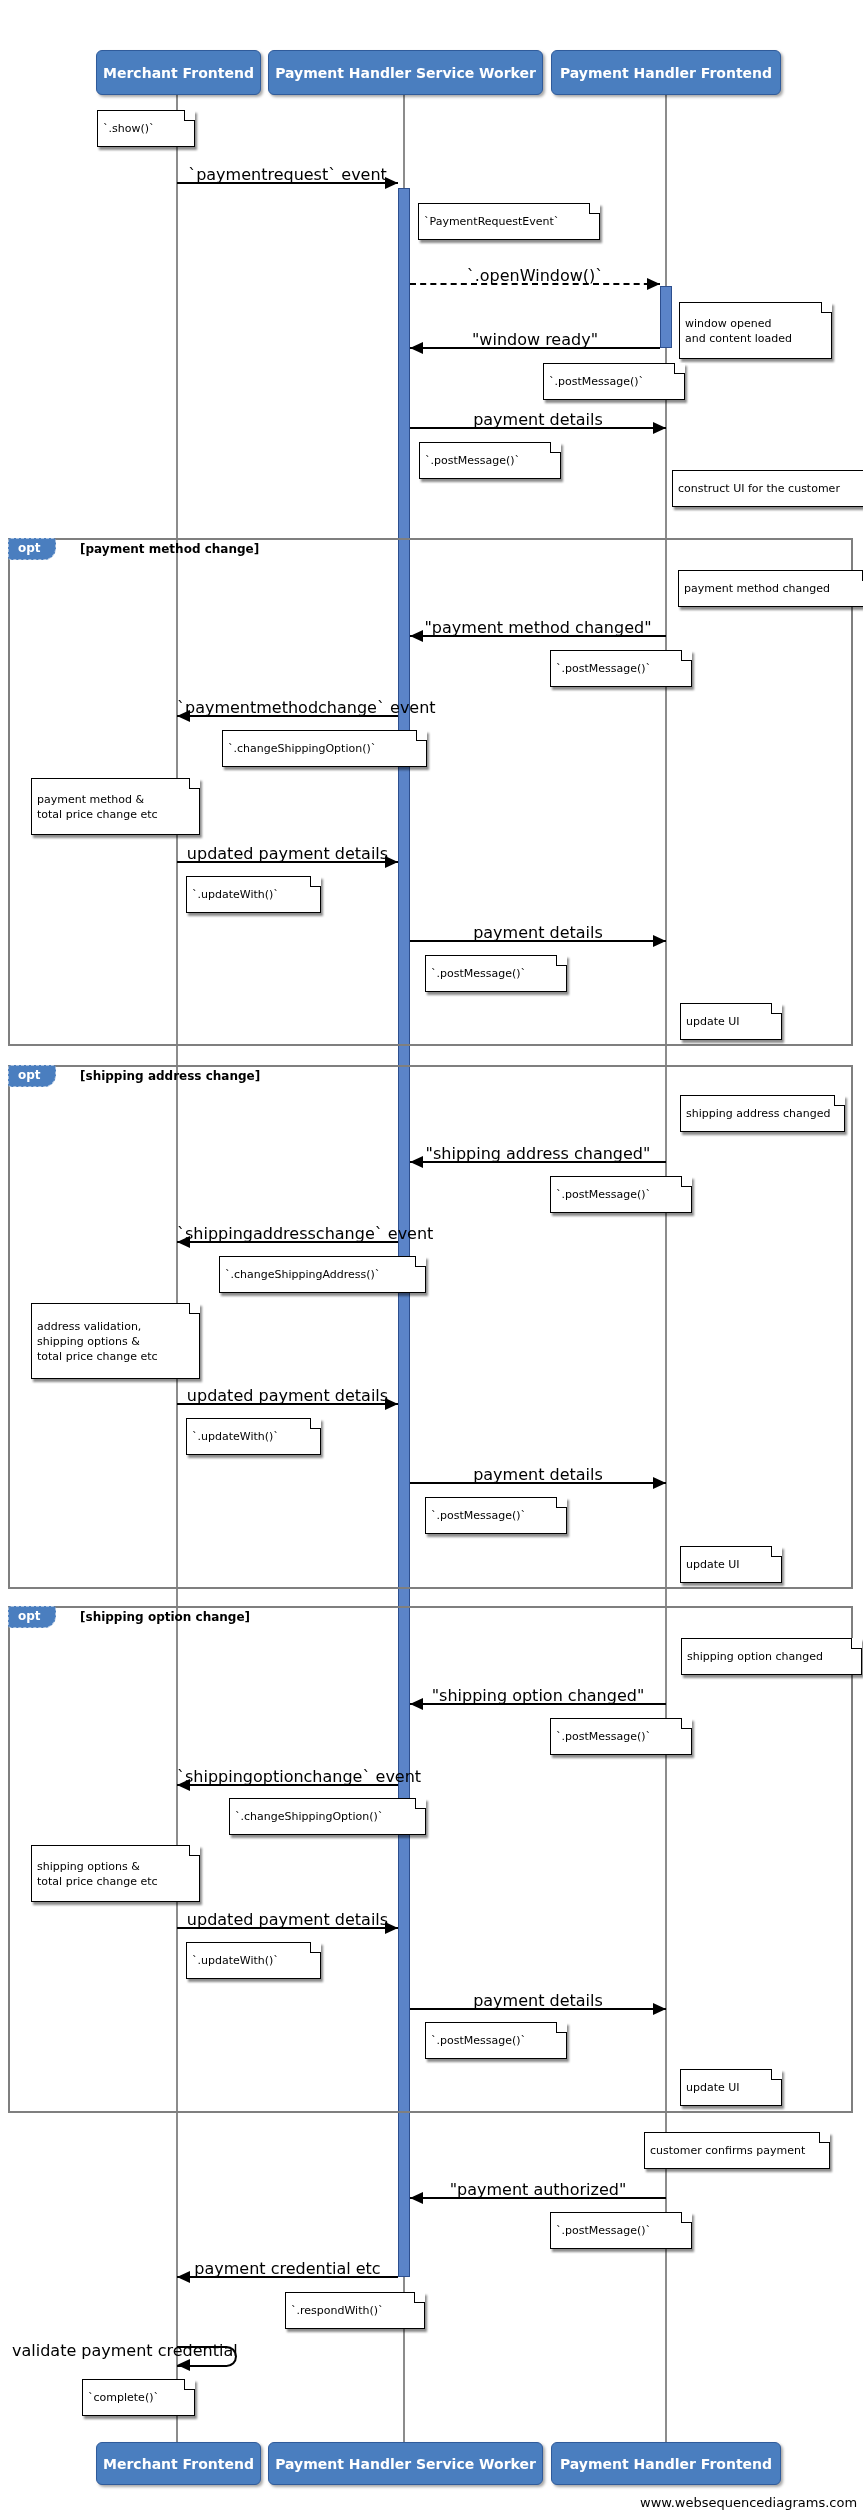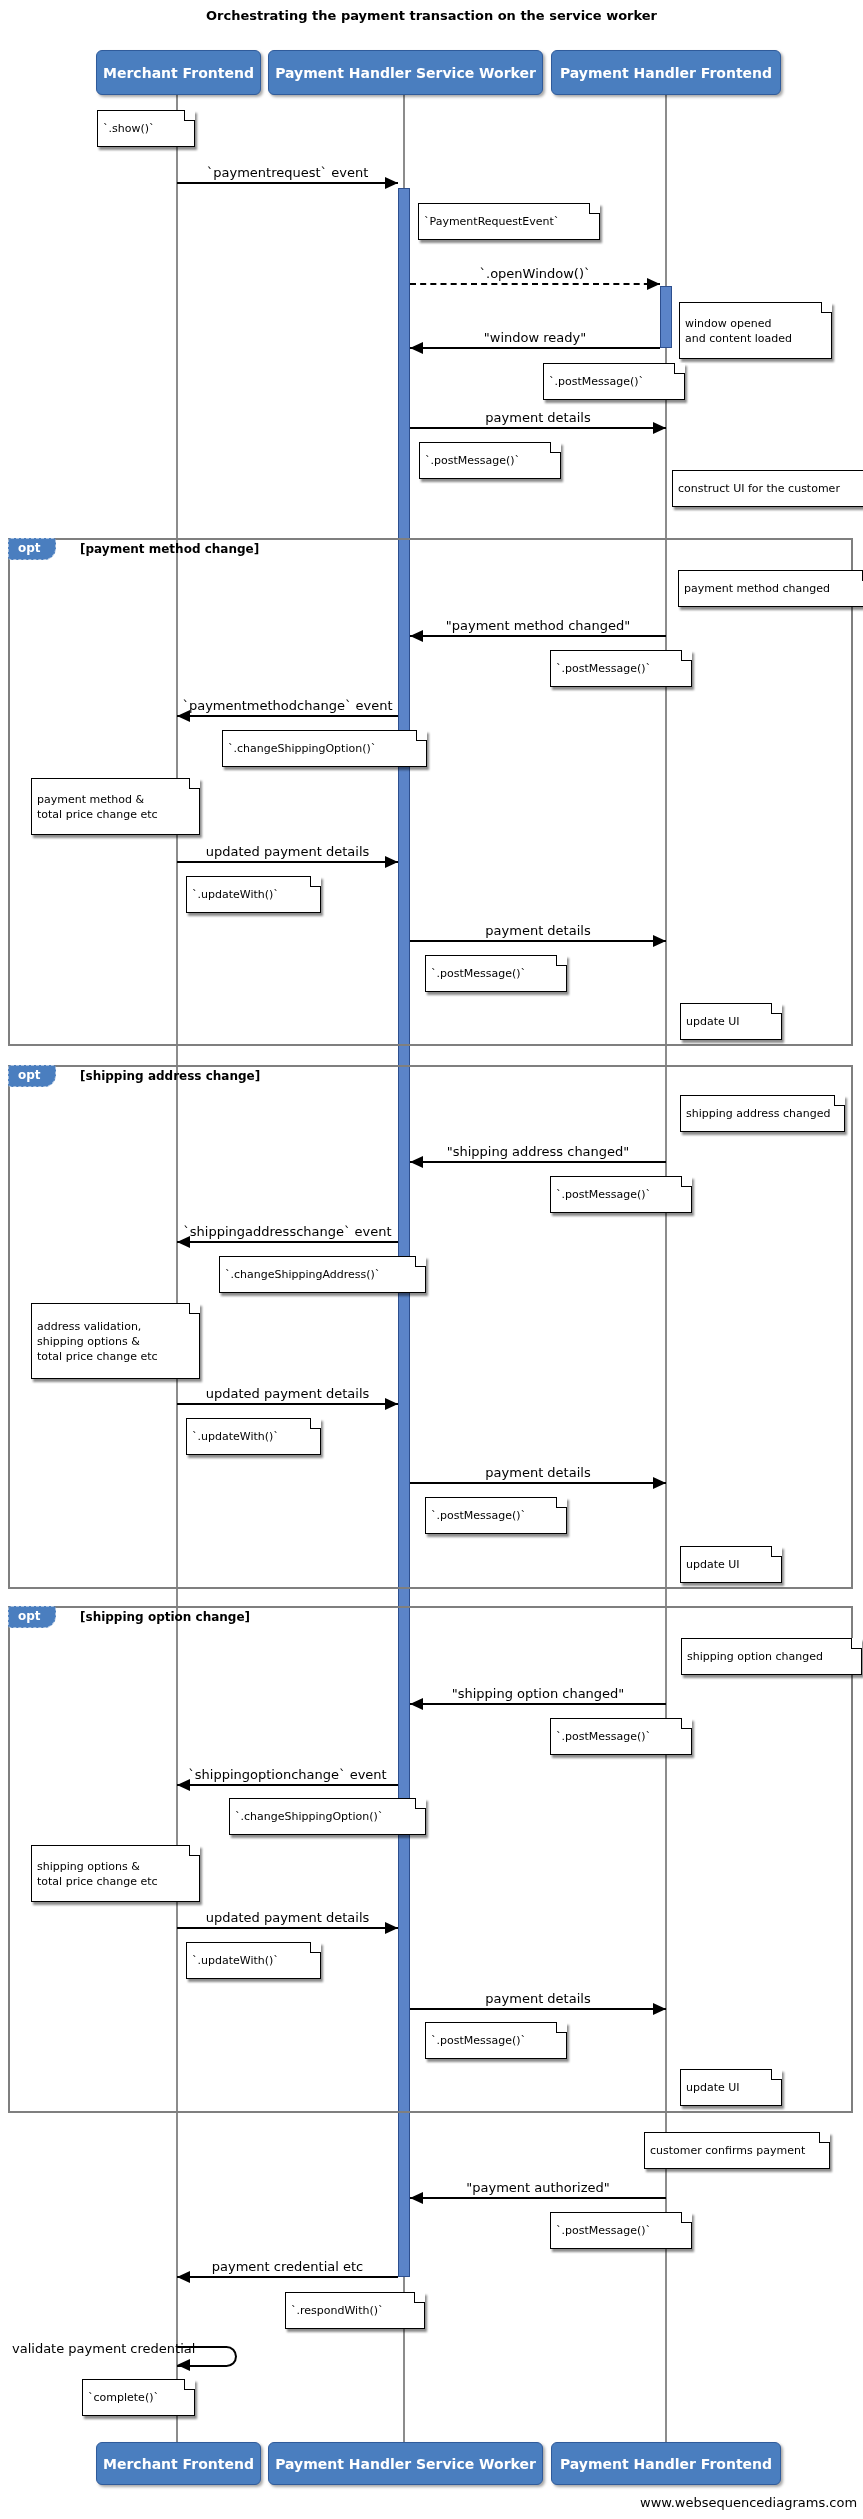--- a/index.html
+++ b/index.html
@@ -18,40 +18,39 @@
         display:flex;align-items:center;justify-content:center;text-align:center;
         box-shadow:2px 2px 3px rgba(0,0,0,.35);}
   .act{position:absolute;background:var(--act);border:1px solid var(--act-border);box-sizing:border-box;}
   .frame{position:absolute;border:2px solid var(--frame);box-sizing:border-box;}
   .ftab{position:absolute;left:-2px;top:-2px;background:var(--blue);color:#fff;
         font-weight:bold;font-size:12px;line-height:14px;padding:2px 14px 4px 9px;
         border:1px dashed #aac1de;border-radius:3px 3px 12px 3px;}
   .fcond{position:absolute;font-size:12px;font-weight:bold;white-space:nowrap;}
   .mline{position:absolute;height:0;border-top:2px solid #000;}
   .mline.dashed{border-top-style:dashed;}
-  .mlabel{position:absolute;font-size:13px;text-align:center;white-space:nowrap;}
+  .mlabel{position:absolute;font-size:16px;text-align:center;white-space:nowrap;}
   .ah{position:absolute;width:0;height:0;border-top:6px solid transparent;border-bottom:6px solid transparent;}
   .ah.r{border-left:13px solid #000;}
   .ah.l{border-right:13px solid #000;}
   .note{position:absolute;filter:drop-shadow(2px 3px 1px rgba(0,0,0,.45));padding-left:32px;}
   .note-in{position:absolute;left:0;top:0;right:0;bottom:0;background:#fff;border:1px solid #000;
            clip-path:polygon(0 0,calc(100% - 11px) 0,100% 11px,100% 100%,0 100%);
            display:flex;flex-direction:column;justify-content:center;
            padding:2px 5px;font-size:11px;line-height:15px;box-sizing:border-box;}
   .fold{position:absolute;top:0;right:0;width:11px;height:11px;background:#fff;
         border-left:1px solid #000;border-bottom:1px solid #000;box-sizing:border-box;}
   .selfloop{position:absolute;border:2px solid #000;border-left:none;
             border-radius:0 12px 12px 0;box-sizing:border-box;}
   .note-line{white-space:nowrap;}
 </style>
 </head>
 <body>
 
 <div id="canvas">
-  <div class="title">Orchestrating the payment transaction on the service worker</div>
   <div class="watermark">www.websequencediagrams.com</div>
 <div class="lifeline" style="left: 176px; top: 93px; height: 2349px;"></div>
     <div class="lifeline" style="left: 403px; top: 93px; height: 2349px;"></div>
     <div class="lifeline" style="left: 665px; top: 93px; height: 2349px;"></div>
     <div class="act" style="left: 398px; top: 188px; width: 12px; height: 2089px;"></div>
     <div class="act" style="left: 660px; top: 286px; width: 12px; height: 62px;"></div>
     <div class="frame" style="left: 8px; top: 538px; width: 845px; height: 508px;">
       <div class="ftab">opt</div>
     </div>
     <div class="fcond" style="left: 80px; top: 542px;">[payment method change]</div>

